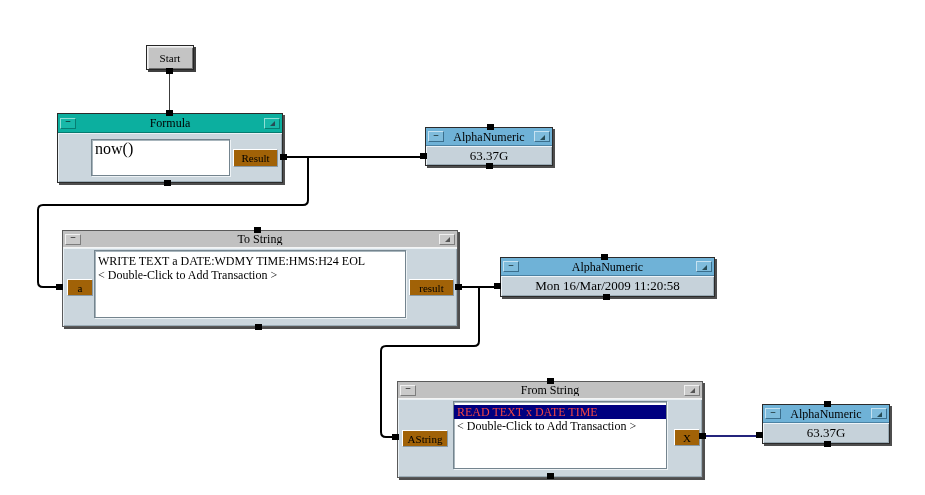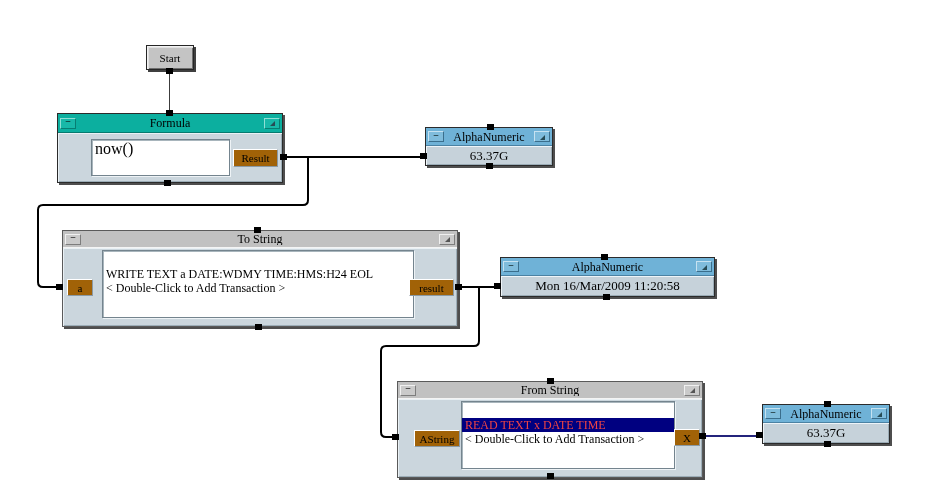--- a/index.html
+++ b/index.html
@@ -28,21 +28,21 @@
   .strblk{border-color:#5a5a5a;}
   .gray-tb{height:17px;background:#C1C1C1;border-bottom:1px solid #f4f4f4;}
   .gray-tb .tb-btn{background:#CACACA;border-color:#f0f0f0 #7d7d7d #7d7d7d #f0f0f0;}
   .gray-tb .minus{color:#222;}
   .gray-tb .tri{border-bottom-color:#555;}
   .sbody{position:absolute;left:0;right:0;top:17px;bottom:0;background:#CBD6DD;box-shadow:inset 1px 1px 0 #eaf1f5, inset -1px -1px 0 #9cadb7;}
   
   .white-area{position:absolute;background:#fff;border:1px solid #74848e;
       box-shadow:inset 1px 1px 0 #a8b5bc, 1px 1px 0 #eef3f6;box-sizing:border-box;overflow:hidden;}
   .expr{font-size:16px;line-height:13px;padding:2px 3px;white-space:nowrap;}
-  .list{padding-top:16px;margin-left:8px;}
+  .list{padding-top:3px;}
   .row{font-size:12px;line-height:14px;padding:0 3px;white-space:nowrap;}
   .row.selected{background:#000080;color:#ef4444;}
   
   .port{position:absolute;background:#a16207;border:1px solid;border-color:#ffffff #8a99a4 #8a99a4 #ffffff;
         box-sizing:border-box;text-align:center;font-size:11px;display:flex;align-items:center;justify-content:center;cursor:pointer;}
   
   #start-blk{position:absolute;left:146px;top:45px;width:48px;height:25px;background:#C4C4C4;
       border:1px solid #262626;box-sizing:border-box;box-shadow:2px 2px 0 #3f3f3f,
       inset 1px 1px 0 #f2f2f2, inset 2px 2px 0 #e0e0e0, inset -1px -1px 0 #6e6e6e;
       display:flex;align-items:center;justify-content:center;font-size:11px;cursor:pointer;}
@@ -128,21 +128,21 @@
       <span class="ttl">From String</span>
       <span class="tb-btn">
           <span class="tri"></span>
         </span>
     </div>
     <div class="sbody">
       <div class="white-area list" style="left:55px;top:2px;width:214px;height:68px">
         <div class="row selected">READ TEXT x DATE TIME</div>
         <div class="row">&lt; Double-Click to Add Transaction &gt;</div>
       </div>
-      <div class="port" style="left:16px;top:31px;width:46px;height:17px">AString</div>
+      <div class="port" style="left:4px;top:31px;width:46px;height:17px">AString</div>
       <div class="port" style="left:276px;top:30px;width:26px;height:17px">X</div>
     </div>
   </div>
 
   <div class="blk" style="left:762px;top:404px;width:128px;height:40px">
     <div class="titlebar alpha-tb">
       <span class="tb-btn">
           <span class="minus">−</span>
         </span>
       <span class="ttl">AlphaNumeric</span>

